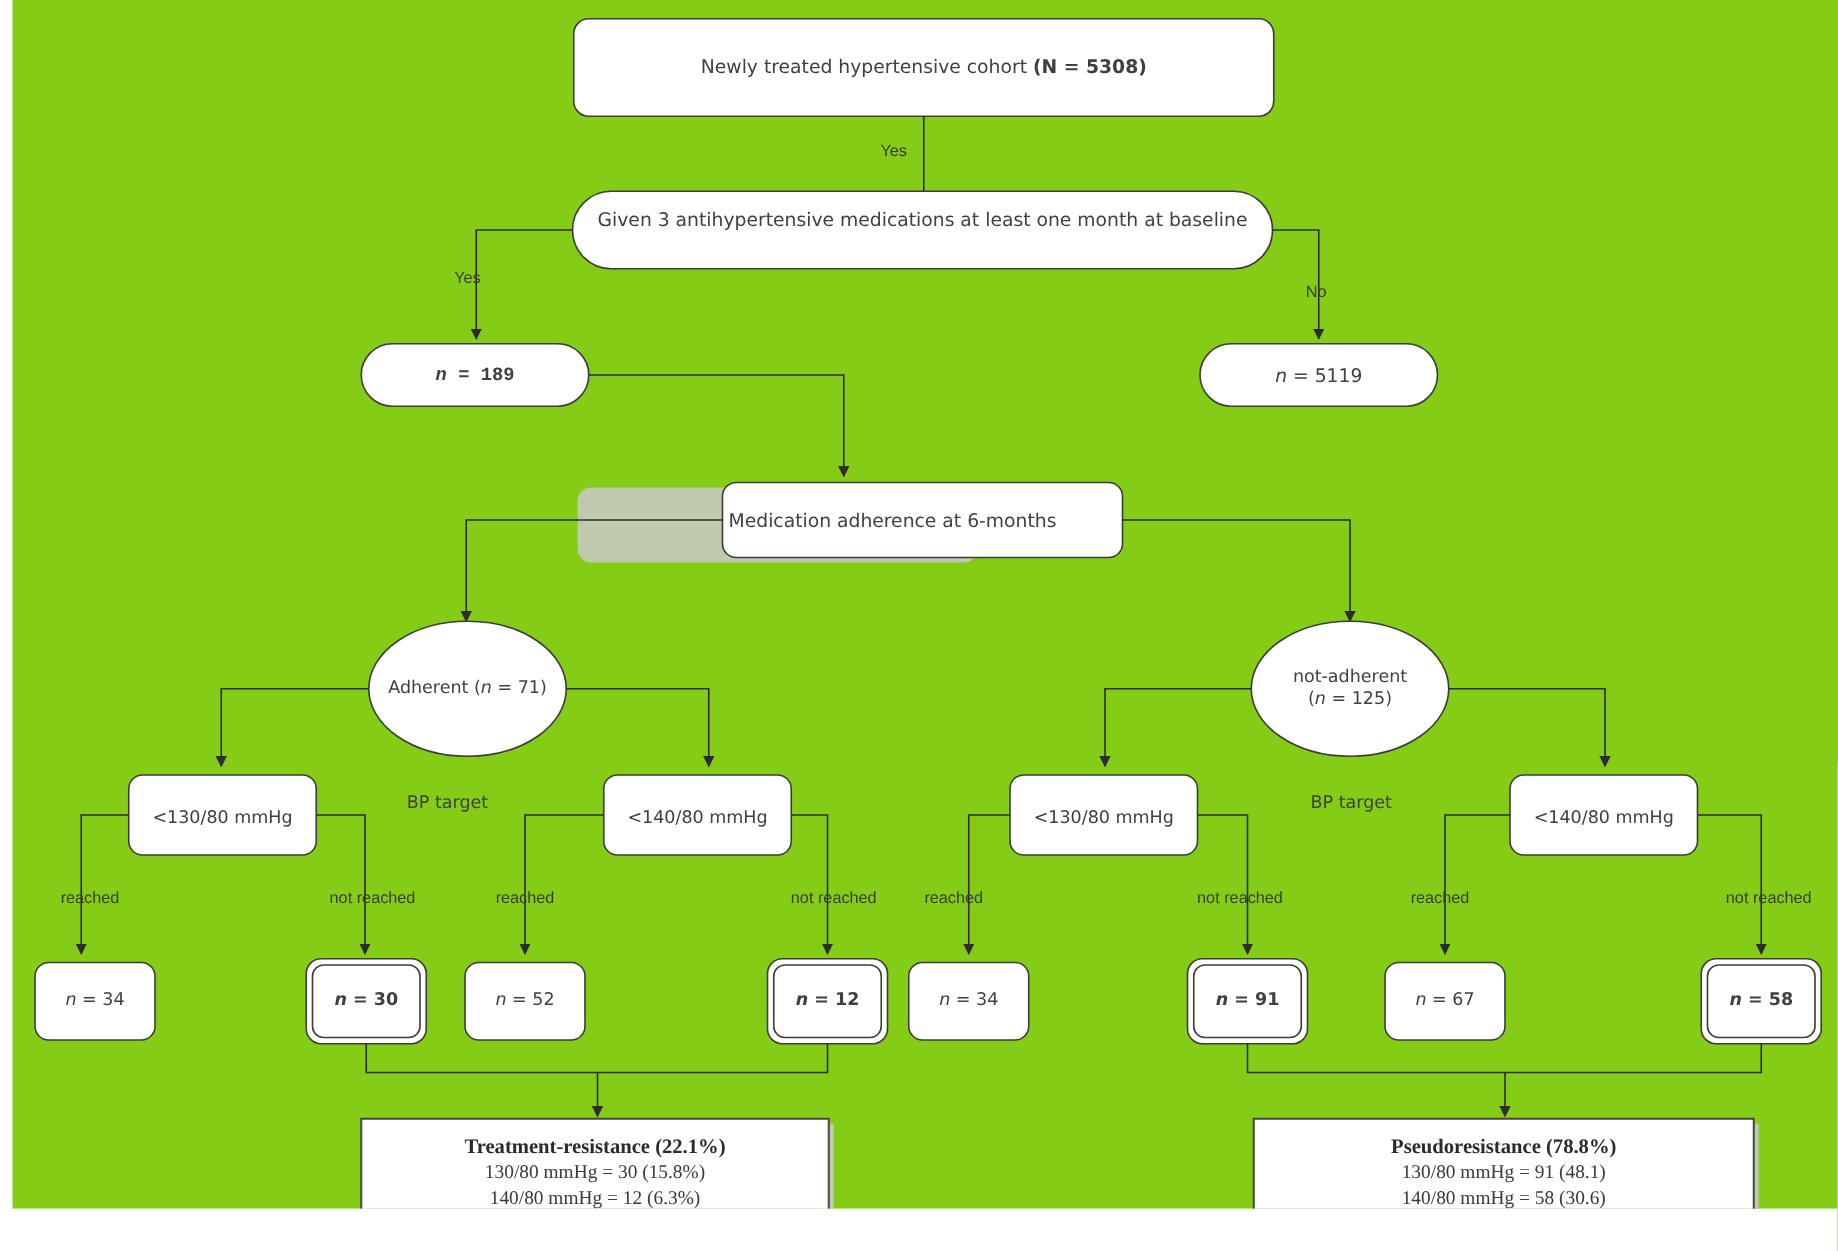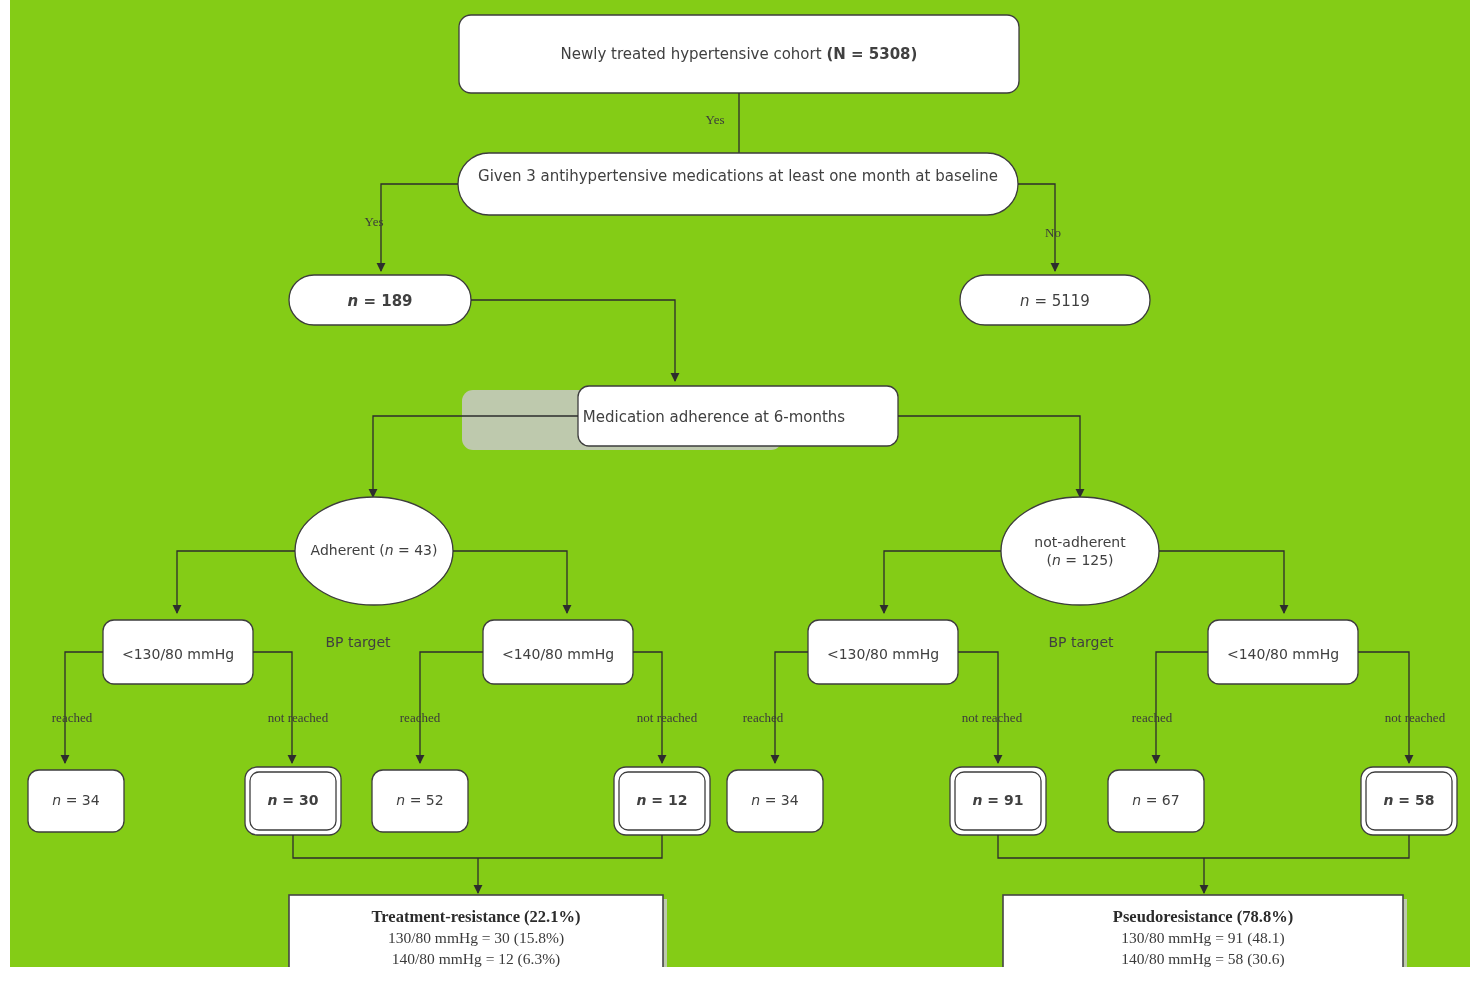--- a/index.html
+++ b/index.html
@@ -35,21 +35,21 @@
   }
   .t15 { font-size: 15px; }
   .t14 { font-size: 14px; }
   .edge-label {
     position: absolute;
     color: #3b3b3b;
     font-size: 13px;
     white-space: nowrap;
     transform: translate(-50%, -50%);
     pointer-events: none;
-    font-family: Liberation Serif, serif;
+    font-family: Liberation Sans, sans-serif;
   }
   .summary-text {
     position: absolute;
     text-align: center;
     color: #3a3a3a;
     white-space: nowrap;
     transform: translateX(-50%);
     pointer-events: none;
     font-family: Liberation Serif, serif;
   }
@@ -162,27 +162,27 @@
 
   <div class="node-text t15" style="left:729px; top:54px;"><span>Newly treated hypertensive cohort </span><span class="bold">(N = 5308)</span></div>
 
   <div class="edge-label" style="left:705px; top:120px;">Yes</div>
 
   <div class="node-text t15" style="left:728px; top:176px;text-align:right;">Given 3 antihypertensive medications at least one month at baseline</div>
 
   <div class="edge-label" style="left:364px; top:222px;">Yes</div>
   <div class="edge-label" style="left:1043px; top:233px;">No</div>
 
-  <div class="node-text t15" style="left:370px; top:301px;"><span class="ital bold">n</span><span class="bold"> = 189</span></div>
+  <div class="node-text t15" style="left:370px; top:301px;font-family:Liberation Mono, monospace;"><span class="ital bold">n</span><span class="bold"> = 189</span></div>
 
   <div class="node-text t15" style="left:1045px; top:301px;"><span class="ital">n</span><span> = 5119</span></div>
 
   <div class="node-text t15" style="left:704px; top:417px;text-align:right;">Medication adherence at 6-months</div>
 
-  <div class="node-text t14" style="left:364px; top:551px;"><span>Adherent (</span><span class="ital">n</span><span> = 43)</span></div>
+  <div class="node-text t14" style="left:364px; top:551px;"><span>Adherent (</span><span class="ital">n</span><span> = 71)</span></div>
 
   <div class="node-text t14" style="left:1070px; top:551px;"><span>not-adherent</span><br><span>(</span><span class="ital">n</span><span> = 125)</span></div>
 
   <div class="node-text t14" style="left:348px; top:643px;">BP target</div>
   <div class="node-text t14" style="left:1071px; top:643px;">BP target</div>
 
   <div class="node-text t14" style="left:168px; top:655px;">&lt;130/80 mmHg</div>
   <div class="node-text t14" style="left:548px; top:655px;">&lt;140/80 mmHg</div>
   <div class="node-text t14" style="left:873px; top:655px;">&lt;130/80 mmHg</div>
   <div class="node-text t14" style="left:1273px; top:655px;">&lt;140/80 mmHg</div>

